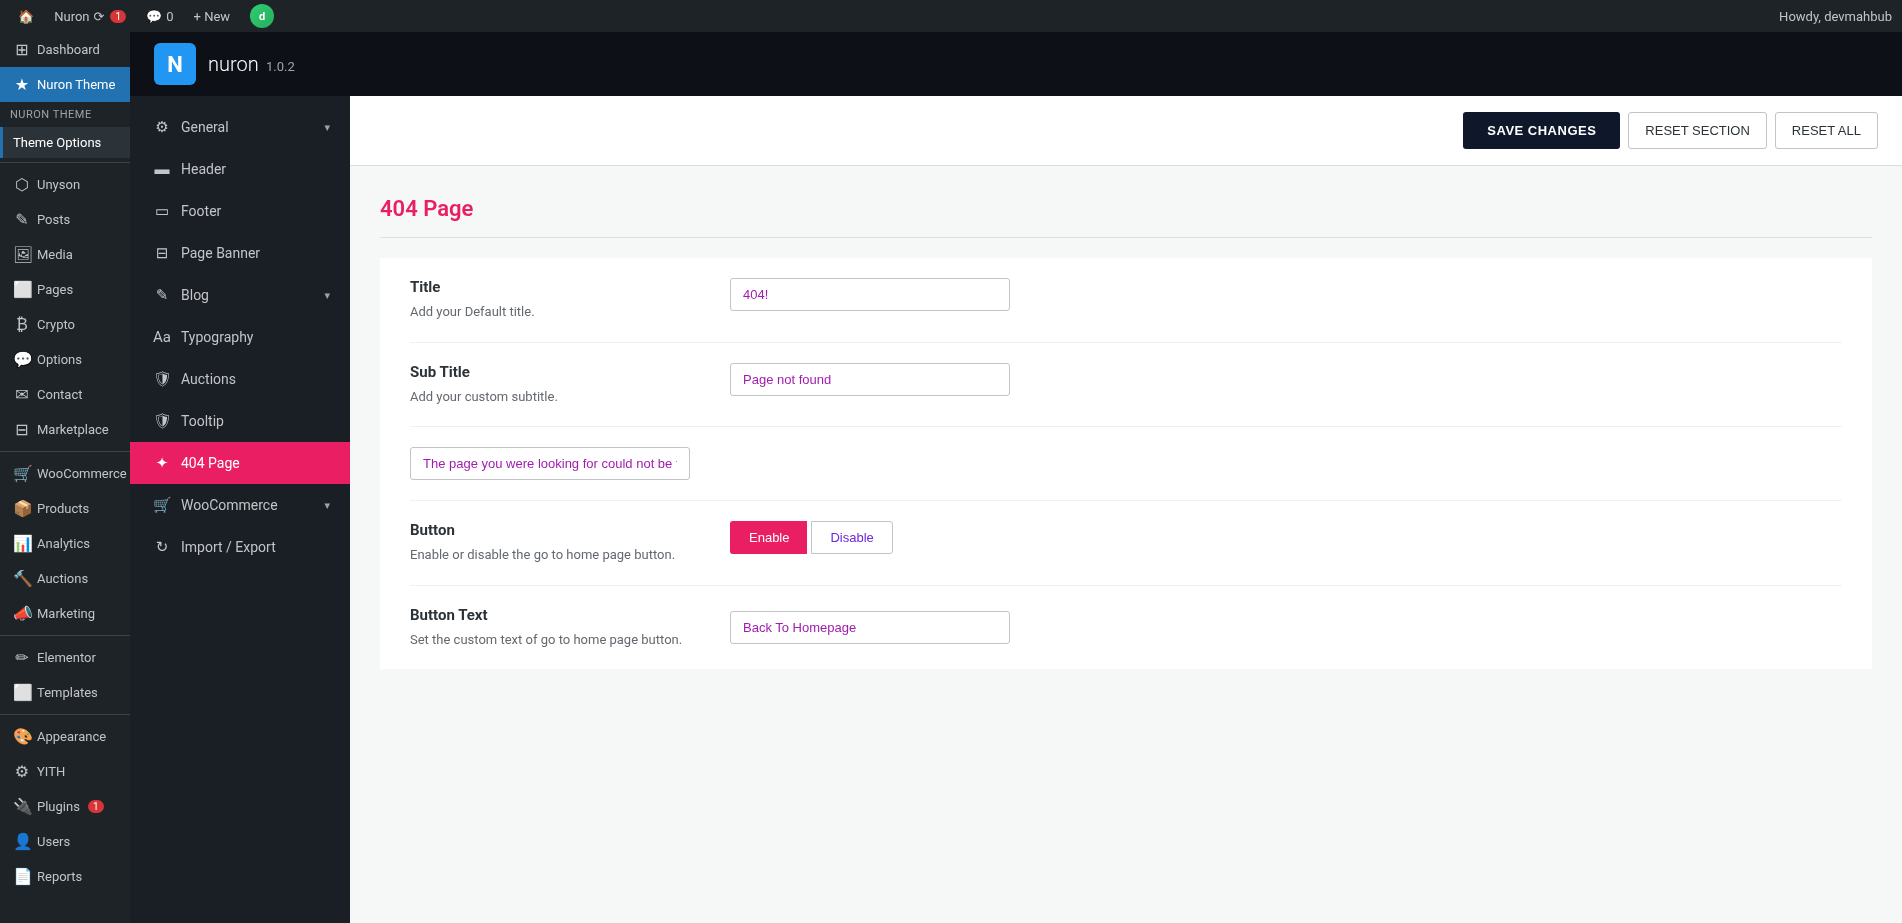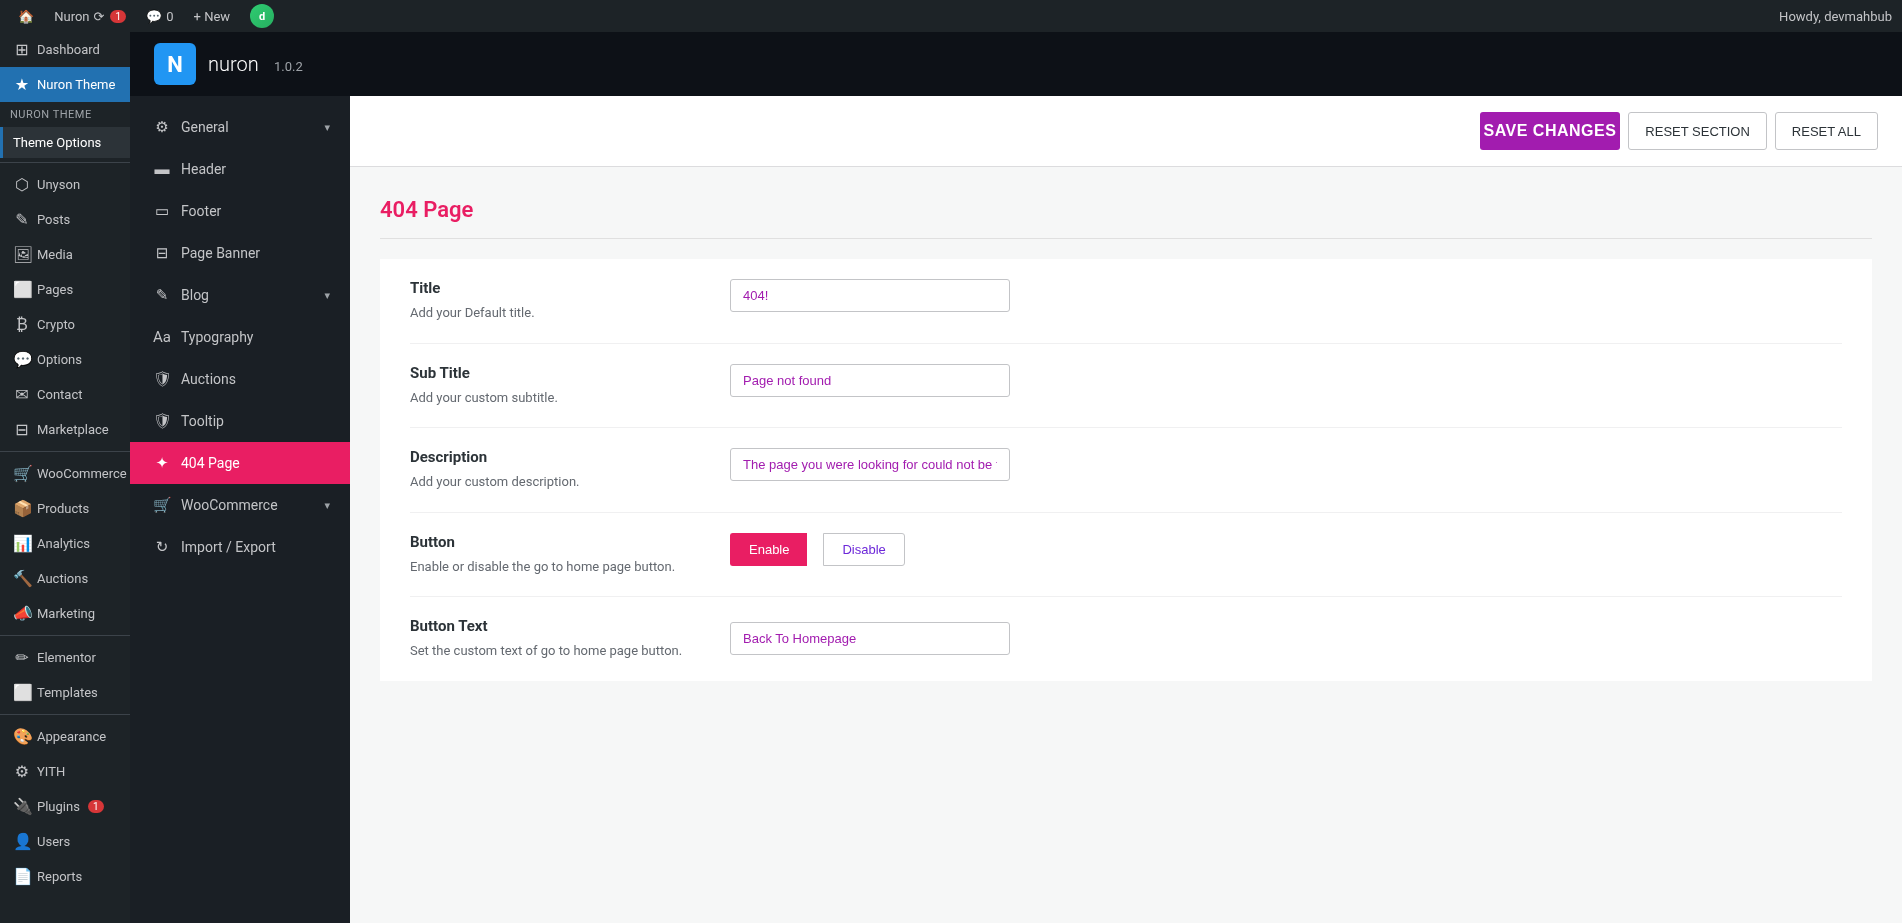--- a/index.html
+++ b/index.html
@@ -78,21 +78,21 @@
       font-size: 22px;
       font-weight: bold;
       width: 42px;
       height: 42px;
       border-radius: 6px;
       display: flex;
       align-items: center;
       justify-content: center;
     }
     .theme-name { color: white; font-size: 20px; font-weight: 300; }
-    .theme-version { color: #9ea3a8; font-size: 13px; margin-left: 12px; }
+    .theme-version { color: #9ea3a8; font-size: 13px; margin-left: 4px; }
 
     
     .theme-layout { display: flex; min-height: calc(100vh - 32px - 64px); }
 
     
     .theme-sidebar {
       width: 220px;
       background: #1a1f25;
       flex-shrink: 0;
       padding: 10px 0;
@@ -120,25 +120,25 @@
     }
     .content-toolbar {
       background: white;
       padding: 16px 24px;
       display: flex;
       justify-content: flex-end;
       gap: 8px;
       border-bottom: 1px solid #dcdcde;
     }
     .btn-save {
-      background: #a21caf;
+      background: #0f172a;
       color: white;
       border: none;
-      padding: 10px 4px;
-      font-size: 16px;
+      padding: 10px 24px;
+      font-size: 13px;
       font-weight: 600;
       cursor: pointer;
       border-radius: 3px;
       letter-spacing: 0.5px;
     }
     .btn-reset {
       background: white;
       color: #2c3338;
       border: 1px solid #c3c4c7;
       padding: 10px 16px;
@@ -184,21 +184,21 @@
     .form-input {
       width: 280px;
       padding: 8px 12px;
       border: 1px solid #c3c4c7;
       border-radius: 3px;
       font-size: 13px;
       color: #a21caf;
       background: white;
     }
 
-    .toggle-group { display: flex; gap: 16px; }
+    .toggle-group { display: flex; gap: 4px; }
     .toggle-btn {
       padding: 8px 18px;
       border: 1px solid #c3c4c7;
       font-size: 13px;
       cursor: pointer;
       background: white;
       color: #6d28d9;
     }
     .toggle-btn:first-child { border-radius: 3px 0 0 3px; border-right: none; }
     .toggle-btn:last-child { border-radius: 0 3px 3px 0; }
@@ -445,24 +445,20 @@
               <div class="form-label-col">
                 <div class="form-label-title">Sub Title</div>
                 <div class="form-label-desc">Add your custom subtitle.</div>
               </div>
               <div class="form-control-col">
                 <input type="text" class="form-input" value="Page not found" style="">
               </div>
             </div>
 
             <div class="form-row">
-              <div class="form-label-col">
-                <div class="form-label-title">Description</div>
-                <div class="form-label-desc">Add your custom description.</div>
-              </div>
               <div class="form-control-col">
                 <input type="text" class="form-input" value="The page you were looking for could not be found." style="">
               </div>
             </div>
 
             <div class="form-row">
               <div class="form-label-col">
                 <div class="form-label-title">Button</div>
                 <div class="form-label-desc">Enable or disable the go to home page button.</div>
               </div>

